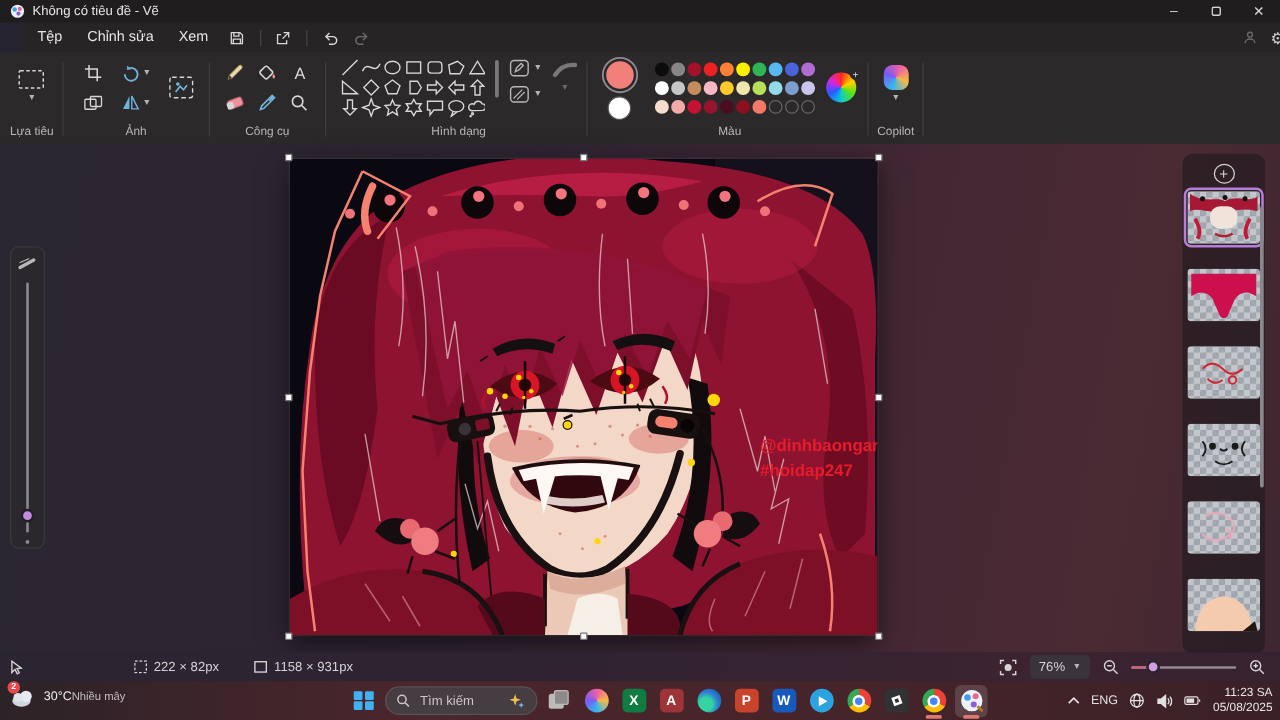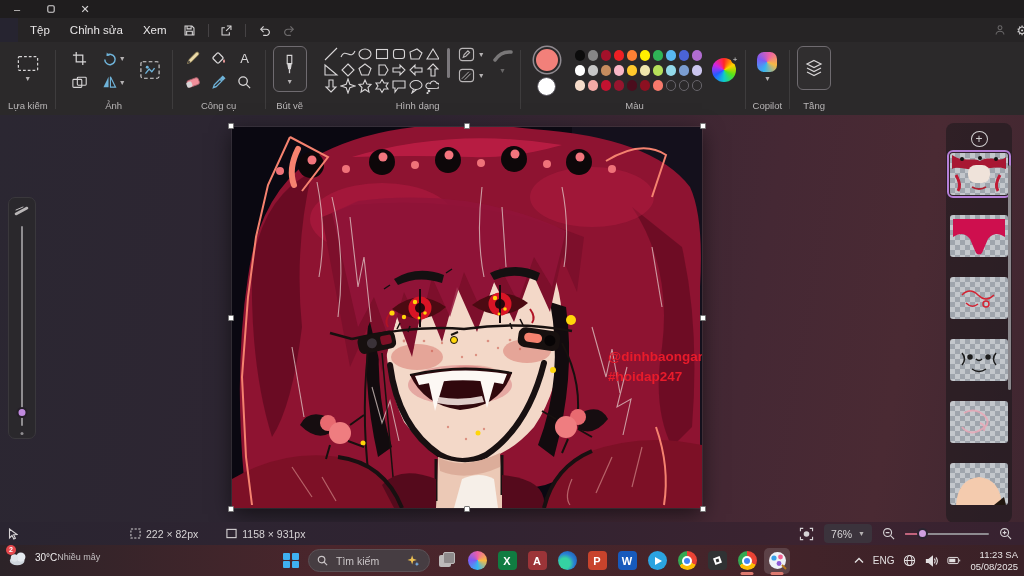--- a/index.html
+++ b/index.html
@@ -121,20 +121,29 @@
   .clock{display:flex;flex-direction:column;align-items:flex-end;line-height:1.2;}
   .clock span{font-size:9.5px;color:#e9e6e7;}
   svg.ico{display:block;}
 </style>
 </head>
 <body>
 
 <div class="screen">
 
   <div class="titlebar">
+    <div class="tleft">
+      <svg class="ico" width="12" height="12" viewBox="0 0 16 16">
+          <circle cx="8" cy="8" r="7" fill="#e9eef5"></circle>
+          <circle cx="5" cy="6" r="2.4" fill="#3aa0e8"></circle>
+          <circle cx="10.5" cy="5.5" r="2.2" fill="#f06292"></circle>
+          <circle cx="9" cy="10.5" r="2.2" fill="#8e5bd6"></circle>
+        </svg>
+      <span class="title-text">Không có tiêu đề - Vẽ</span>
+    </div>
     <div class="win-controls">
       <div class="win-btn">–</div>
       <div class="win-btn">
           <svg class="ico" width="8" height="8" viewBox="0 0 8 8">
             <rect x="0.8" y="0.8" width="6.4" height="6.4" rx="1.2" fill="none" stroke="#d6d4d5" stroke-width="1.1"></rect>
           </svg>
         </div>
       <div class="win-btn">✕</div>
     </div>
   </div>
@@ -184,21 +193,21 @@
 
   <div class="ribbon">
 
     <div class="rib-sec">
       <div class="tool-btn" style="margin-top:6px;">
         <svg class="ico" width="22" height="17" viewBox="0 0 24 18" fill="none" stroke="#d8d6d7" stroke-width="1.3" stroke-dasharray="3 2.2">
             <rect x="1.5" y="1.5" width="21" height="15" rx="1"></rect>
           </svg>
       </div>
       <span class="chev sel-chev">▼</span>
-      <span class="rib-label">Lựa kiếm</span>
+      <span class="rib-label">Lựa tiêu</span>
     </div>
 
     <div class="rib-div"></div>
 
     <div class="rib-sec">
       <div class="rib-content">
         <div class="img-grid">
           <div class="tool-btn">
             <svg class="ico" width="15" height="15" viewBox="0 0 16 16" fill="none" stroke="#d8d6d7" stroke-width="1.3">
                 <path d="M4.5 1 v10.5 h10.5"></path>
@@ -273,31 +282,20 @@
               <circle cx="6.5" cy="6.5" r="4.5"></circle>
               <path d="M10 10 L14 14"></path>
             </svg>
         </div>
       </div>
       <span class="rib-label">Công cụ</span>
     </div>
 
     <div class="rib-div"></div>
 
-    <div class="rib-sec">
-      <div class="boxed">
-        <svg class="ico" width="13" height="22" viewBox="0 0 13 24">
-            <path d="M4 1.5 h5 v9 h-5 Z" fill="none" stroke="#d8d6d7" stroke-width="1.2"></path>
-            <path d="M4 10.5 h5 l-1 6 h-3 Z" fill="#d8d6d7"></path>
-            <path d="M6.5 16.5 v4.5" stroke="#d8d6d7" stroke-width="1.4"></path>
-          </svg>
-        <span class="chev">▼</span>
-      </div>
-      <span class="rib-label">Bút vẽ</span>
-    </div>
 
     <div class="rib-sec" style="padding-left:10px;">
       <div class="shapes-wrap">
         <div class="shape-grid" id="shape-grid">
             <span class="shape-cell">
               <svg width="16" height="16" viewBox="0 0 16 16">
                 <line x1="2" y1="14" x2="14" y2="2"></line>
               </svg>
             </span>
             <span class="shape-cell">
@@ -494,30 +492,20 @@
     <div class="rib-sec">
       <div style="display:flex;flex-direction:column;align-items:center;gap:3px;margin-top:6px;">
         <div class="copilot-ico"></div>
         <span class="chev">▼</span>
       </div>
       <span class="rib-label">Copilot</span>
     </div>
 
     <div class="rib-div"></div>
 
-    <div class="rib-sec">
-      <div class="boxed" style="height:44px;">
-        <svg class="ico" width="20" height="20" viewBox="0 0 20 20" fill="none" stroke="#d8d6d7" stroke-width="1.2">
-            <path d="M10 2.5 L17 6 L10 9.5 L3 6 Z"></path>
-            <path d="M3 10 L10 13.5 L17 10"></path>
-            <path d="M3 14 L10 17.5 L17 14"></path>
-          </svg>
-      </div>
-      <span class="rib-label">Tầng</span>
-    </div>
   </div>
 
   <div class="workarea">
 
     <div class="size-slider">
       <svg class="ico ss-icon" width="16" height="10" viewBox="0 0 16 10">
           <path d="M2 8 L13 2" stroke="#b9b6b7" stroke-width="2.6" stroke-linecap="round"></path>
           <path d="M2 4 L9 1" stroke="#b9b6b7" stroke-width="1" stroke-linecap="round"></path>
         </svg>
       <div class="ss-track">
@@ -758,21 +746,21 @@
       <div class="layers-scroll"></div>
     </div>
   </div>
 
   <div class="statusbar">
     <div class="sb-group" style="margin-left:8px;">
       <svg class="ico" width="10" height="12" viewBox="0 0 10 12" fill="none" stroke="#d6d3d5" stroke-width="1.1">
           <path d="M1.5 1 L1.5 10 L4 7.5 L5.8 11 L7.4 10.2 L5.6 6.8 L9 6.5 Z"></path>
         </svg>
     </div>
-    <div class="sb-group" style="margin-left:112px;">
+    <div class="sb-group" style="margin-left:89px;">
       <svg class="ico" width="11" height="11" viewBox="0 0 12 12" fill="none" stroke="#d6d3d5" stroke-width="1.1" stroke-dasharray="2.4 1.6">
           <rect x="1" y="1" width="10" height="10"></rect>
         </svg>
       <span>222 × 82px</span>
     </div>
     <div class="sb-group" style="margin-left:28px;">
       <svg class="ico" width="11" height="11" viewBox="0 0 12 12" fill="none" stroke="#d6d3d5" stroke-width="1.2">
           <rect x="1" y="1.5" width="10" height="9"></rect>
         </svg>
       <span>1158 × 931px</span>

